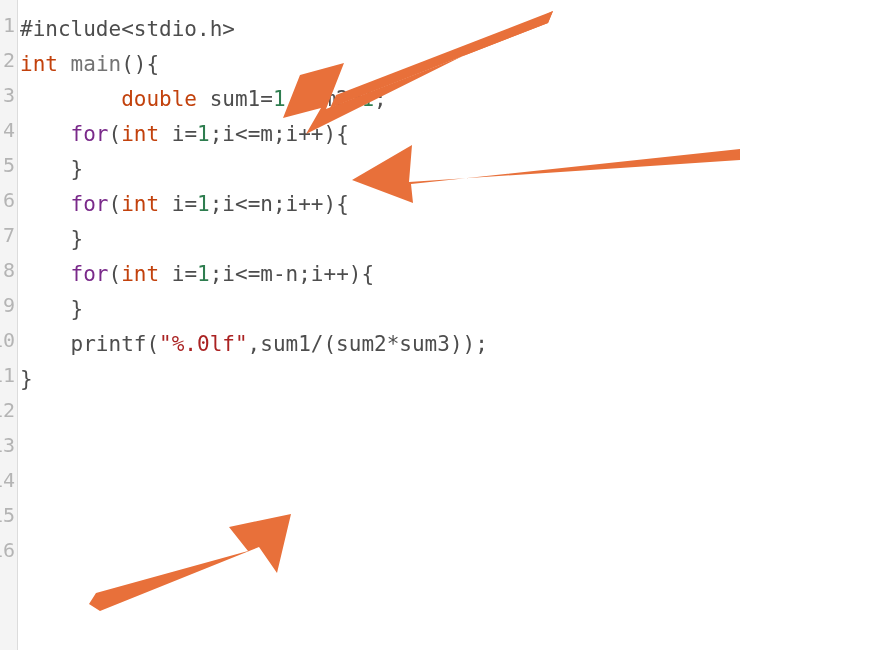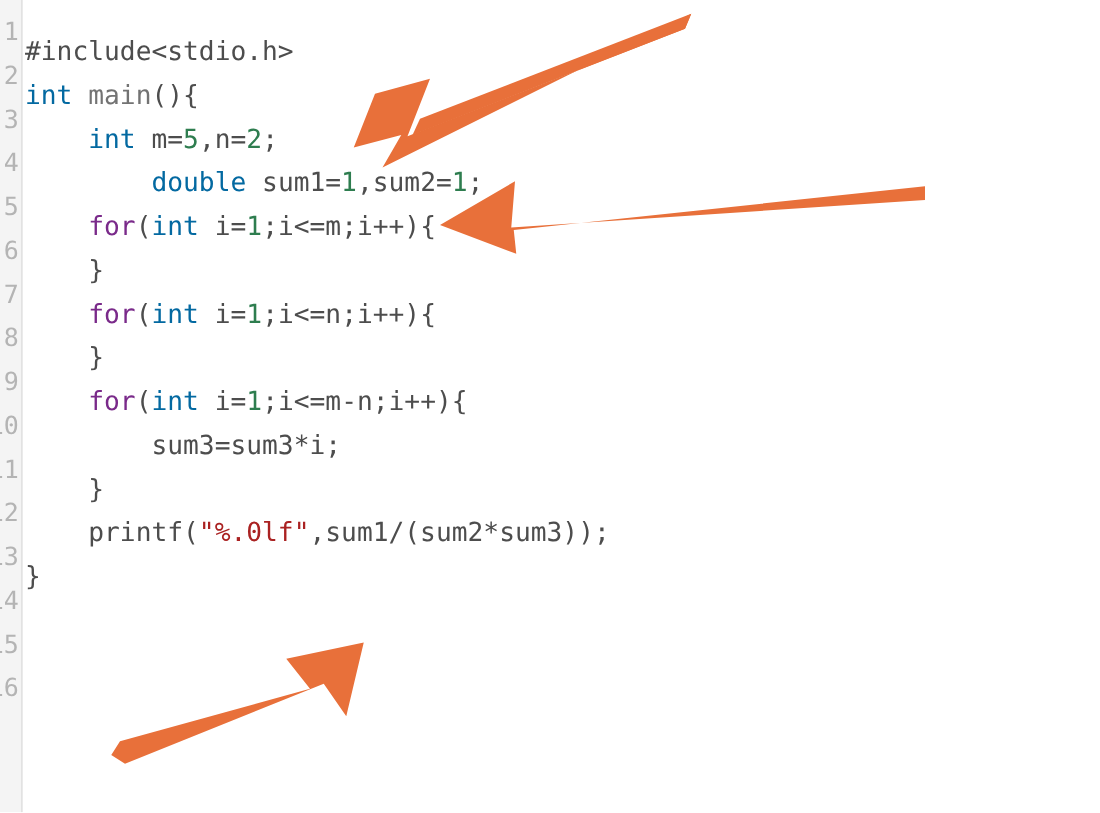--- a/index.html
+++ b/index.html
@@ -52,37 +52,37 @@
     padding-right: 3px;
     margin-left: -9px;
     white-space: nowrap;
     overflow: hidden;
   }
 
   
   .code-area {
     position: absolute;
     left: 20px;
-    top: 24px;
+    top: 12px;
     width: 860px;
     z-index: 1;
   }
   .code-line {
     height: 35px;
     line-height: 35px;
     white-space: pre;
     font-family: "DejaVu Sans Mono", "Liberation Mono", monospace;
     font-size: 21px;
     color: #4d4d4d;
     letter-spacing: 0px;
   }
 
   
   .tok-plain   { color: #4d4d4d; }
-  .tok-kw      { color: #0369a1; }
+  .tok-kw      { color: #c2410c; }
   .tok-fn      { color: #737373; }
   .tok-ctrl    { color: #7a2a8a; }
   .tok-num     { color: #2e7d4f; }
   .tok-str     { color: #aa2222; }
   .tok-pre     { color: #4d4d4d; }
 
   
   .arrows {
     position: absolute;
     left: 0;
@@ -115,28 +115,26 @@
         <div class="lineno">13</div>
         <div class="lineno">14</div>
         <div class="lineno">15</div>
         <div class="lineno">16</div>
       </div>
   </div>
 
   <div class="code-area" id="code-area">
       <div class="code-line"><span class="tok-pre">#include&lt;stdio.h&gt;</span></div>
       <div class="code-line"><span class="tok-kw">int</span><span class="tok-plain"> </span><span class="tok-fn">main</span><span class="tok-plain">(){</span></div>
-      <div class="code-line"><span class="tok-plain">    </span><span class="tok-kw">int</span><span class="tok-plain"> m=</span><span class="tok-num">5</span><span class="tok-plain">,n=</span><span class="tok-num">2</span><span class="tok-plain">;</span></div>
       <div class="code-line"><span class="tok-plain">        </span><span class="tok-kw">double</span><span class="tok-plain"> sum1=</span><span class="tok-num">1</span><span class="tok-plain">,sum2=</span><span class="tok-num">1</span><span class="tok-plain">;</span></div>
       <div class="code-line"><span class="tok-plain">    </span><span class="tok-ctrl">for</span><span class="tok-plain">(</span><span class="tok-kw">int</span><span class="tok-plain"> i=</span><span class="tok-num">1</span><span class="tok-plain">;i&lt;=m;i++){</span></div>
       <div class="code-line"><span class="tok-plain">    }</span></div>
       <div class="code-line"><span class="tok-plain">    </span><span class="tok-ctrl">for</span><span class="tok-plain">(</span><span class="tok-kw">int</span><span class="tok-plain"> i=</span><span class="tok-num">1</span><span class="tok-plain">;i&lt;=n;i++){</span></div>
       <div class="code-line"><span class="tok-plain">    }</span></div>
       <div class="code-line"><span class="tok-plain">    </span><span class="tok-ctrl">for</span><span class="tok-plain">(</span><span class="tok-kw">int</span><span class="tok-plain"> i=</span><span class="tok-num">1</span><span class="tok-plain">;i&lt;=m-n;i++){</span></div>
-      <div class="code-line"><span class="tok-plain">        sum3=sum3*i;</span></div>
       <div class="code-line"><span class="tok-plain">    }</span></div>
       <div class="code-line"><span class="tok-plain">    printf(</span><span class="tok-str">"%.0lf"</span><span class="tok-plain">,sum1/(sum2*sum3));</span></div>
       <div class="code-line"><span class="tok-plain">}</span></div>
     </div>
 
   <svg class="arrows" viewBox="0 0 880 650" width="880" height="650">
 
     <g>
       <path d="M 553 11
                L 548 23

